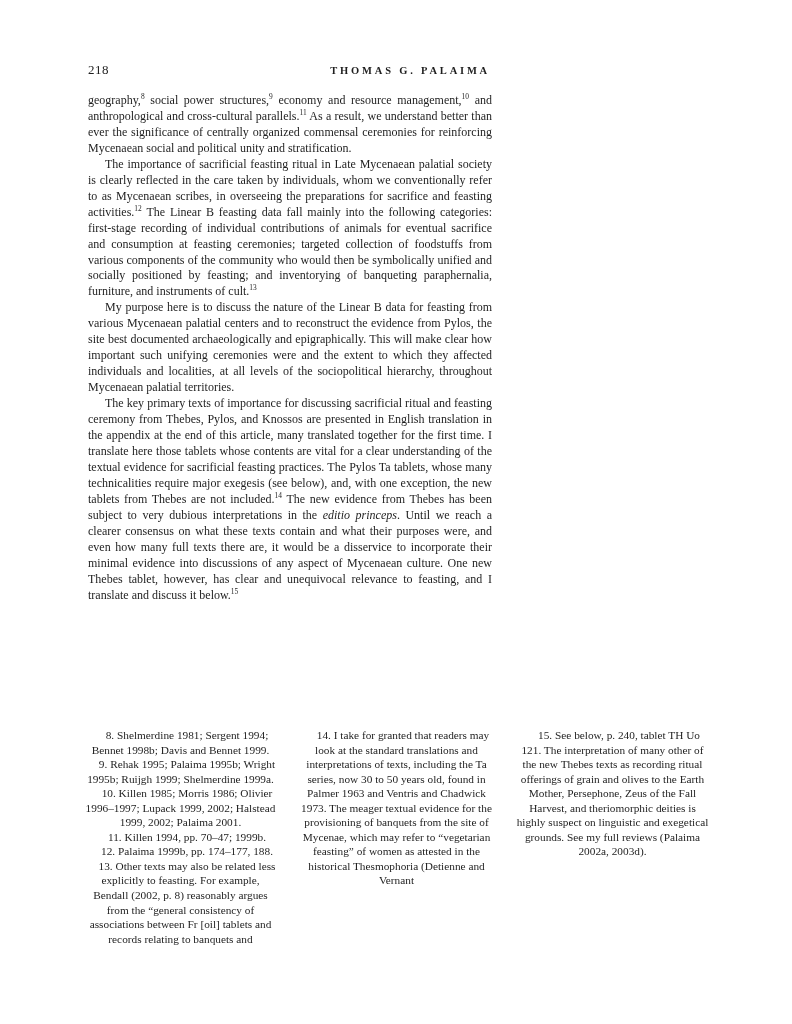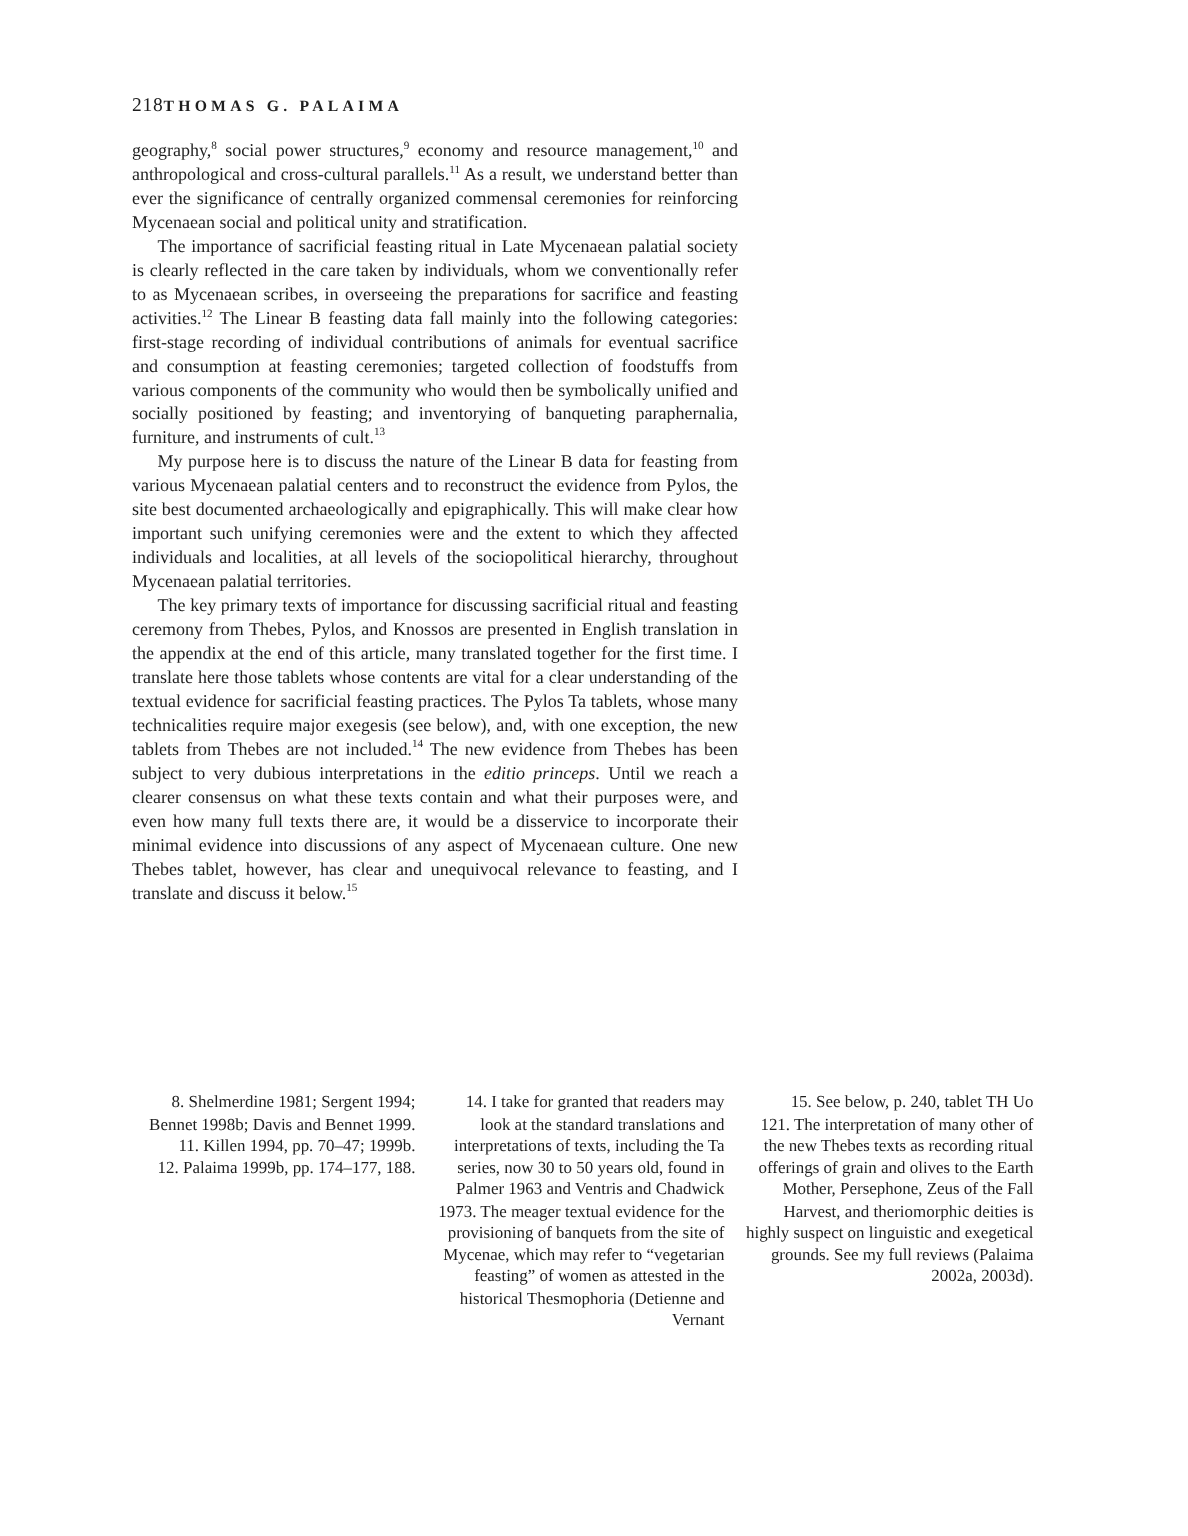--- a/index.html
+++ b/index.html
@@ -18,21 +18,21 @@
   .page {
     position: absolute;
     inset: 0;
   }
   .running-header {
     position: absolute;
     top: 62px;
     left: 88px;
     width: 402px;
     display: flex;
-    justify-content: flex-start;
+    justify-content: space-between;
     align-items: baseline;
   }
   .page-number {
     font-size: 13px;
     letter-spacing: 0.5px;
   }
   .running-head {
     font-size: 10.5px;
     letter-spacing: 2.8px;
     font-weight: bold;
@@ -59,24 +59,24 @@
     line-height: 0;
     vertical-align: super;
   }
   .footnotes {
     position: absolute;
     top: 728px;
     left: 84px;
     width: 614px;
     display: grid;
     grid-template-columns: 193px 193px 193px;
-    column-gap: 13px;
+    column-gap: 23px;
     font-size: 11.3px;
     line-height: 14.55px;
-    text-align: right;
+    text-align: center;
   }
   .fn-col p {
     margin: 0;
   }
   .fn-col p.indent {
     text-indent: 13px;
   }
 </style>
 </head>
 <body>
@@ -91,22 +91,25 @@
   <main class="body-text" id="body-text">
       <p class="">geography,<sup>8</sup> social power structures,<sup>9</sup> economy and resource management,<sup>10</sup> and anthropological and cross-cultural parallels.<sup>11</sup> As a result, we understand better than ever the significance of centrally organized commensal ceremonies for reinforcing Mycenaean social and political unity and stratification.</p>
       <p class="indent">The importance of sacrificial feasting ritual in Late Mycenaean palatial society is clearly reflected in the care taken by individuals, whom we conventionally refer to as Mycenaean scribes, in overseeing the preparations for sacrifice and feasting activities.<sup>12</sup> The Linear B feasting data fall mainly into the following categories: first-stage recording of individual contributions of animals for eventual sacrifice and consumption at feasting ceremonies; targeted collection of foodstuffs from various components of the community who would then be symbolically unified and socially positioned by feasting; and inventorying of banqueting paraphernalia, furniture, and instruments of cult.<sup>13</sup></p>
       <p class="indent">My purpose here is to discuss the nature of the Linear B data for feasting from various Mycenaean palatial centers and to reconstruct the evidence from Pylos, the site best documented archaeologically and epigraphically. This will make clear how important such unifying ceremonies were and the extent to which they affected individuals and localities, at all levels of the sociopolitical hierarchy, throughout Mycenaean palatial territories.</p>
       <p class="indent">The key primary texts of importance for discussing sacrificial ritual and feasting ceremony from Thebes, Pylos, and Knossos are presented in English translation in the appendix at the end of this article, many translated together for the first time. I translate here those tablets whose contents are vital for a clear understanding of the textual evidence for sacrificial feasting practices. The Pylos Ta tablets, whose many technicalities require major exegesis (see below), and, with one exception, the new tablets from Thebes are not included.<sup>14</sup> The new evidence from Thebes has been subject to very dubious interpretations in the <i>editio princeps</i>. Until we reach a clearer consensus on what these texts contain and what their purposes were, and even how many full texts there are, it would be a disservice to incorporate their minimal evidence into discussions of any aspect of Mycenaean culture. One new Thebes tablet, however, has clear and unequivocal relevance to feasting, and I translate and discuss it below.<sup>15</sup></p>
     </main>
 
   <section class="footnotes" id="footnotes">
       <div class="fn-col">
         <p class="indent">8. Shelmerdine 1981; Sergent 1994; Bennet 1998b; Davis and Bennet 1999.</p>
+        <p class="indent">9. Rehak 1995; Palaima 1995b; Wright 1995b; Ruijgh 1999; Shelmerdine 1999a.</p>
+        <p class="indent">10. Killen 1985; Morris 1986; Olivier 1996–1997; Lupack 1999, 2002; Halstead 1999, 2002; Palaima 2001.</p>
         <p class="indent">11. Killen 1994, pp. 70–47; 1999b.</p>
         <p class="indent">12. Palaima 1999b, pp. 174–177, 188.</p>
+        <p class="indent">13. Other texts may also be related less explicitly to feasting. For example, Bendall (2002, p. 8) reasonably argues from the “general consistency of associations between Fr [oil] tablets and records relating to banquets and</p>
       </div>
       <div class="fn-col">
         <p class="indent">14. I take for granted that readers may look at the standard translations and interpretations of texts, including the Ta series, now 30 to 50 years old, found in Palmer 1963 and Ventris and Chadwick 1973. The meager textual evidence for the provisioning of banquets from the site of Mycenae, which may refer to “vegetarian feasting” of women as attested in the historical Thesmophoria (Detienne and Vernant</p>
       </div>
       <div class="fn-col">
         <p class="indent">15. See below, p. 240, tablet TH Uo 121. The interpretation of many other of the new Thebes texts as recording ritual offerings of grain and olives to the Earth Mother, Persephone, Zeus of the Fall Harvest, and theriomorphic deities is highly suspect on linguistic and exegetical grounds. See my full reviews (Palaima 2002a, 2003d).</p>
       </div>
     </section>
 
 </div>

